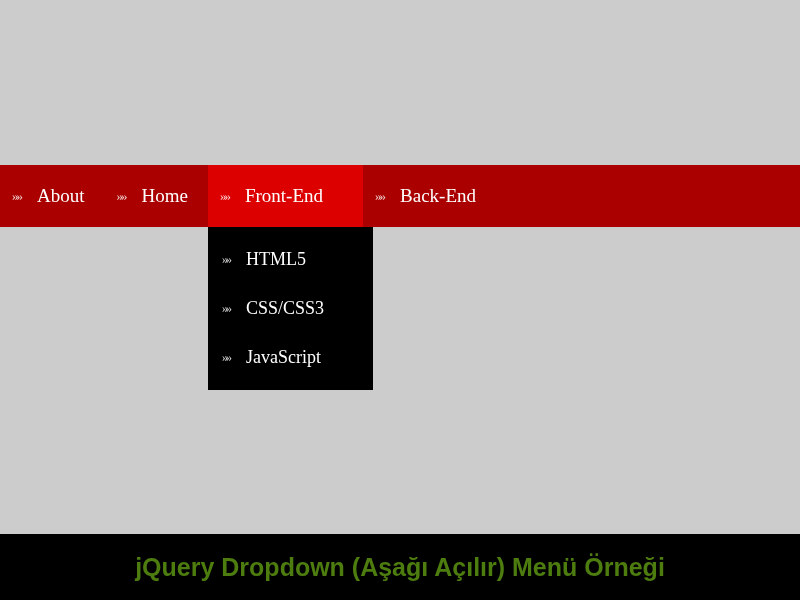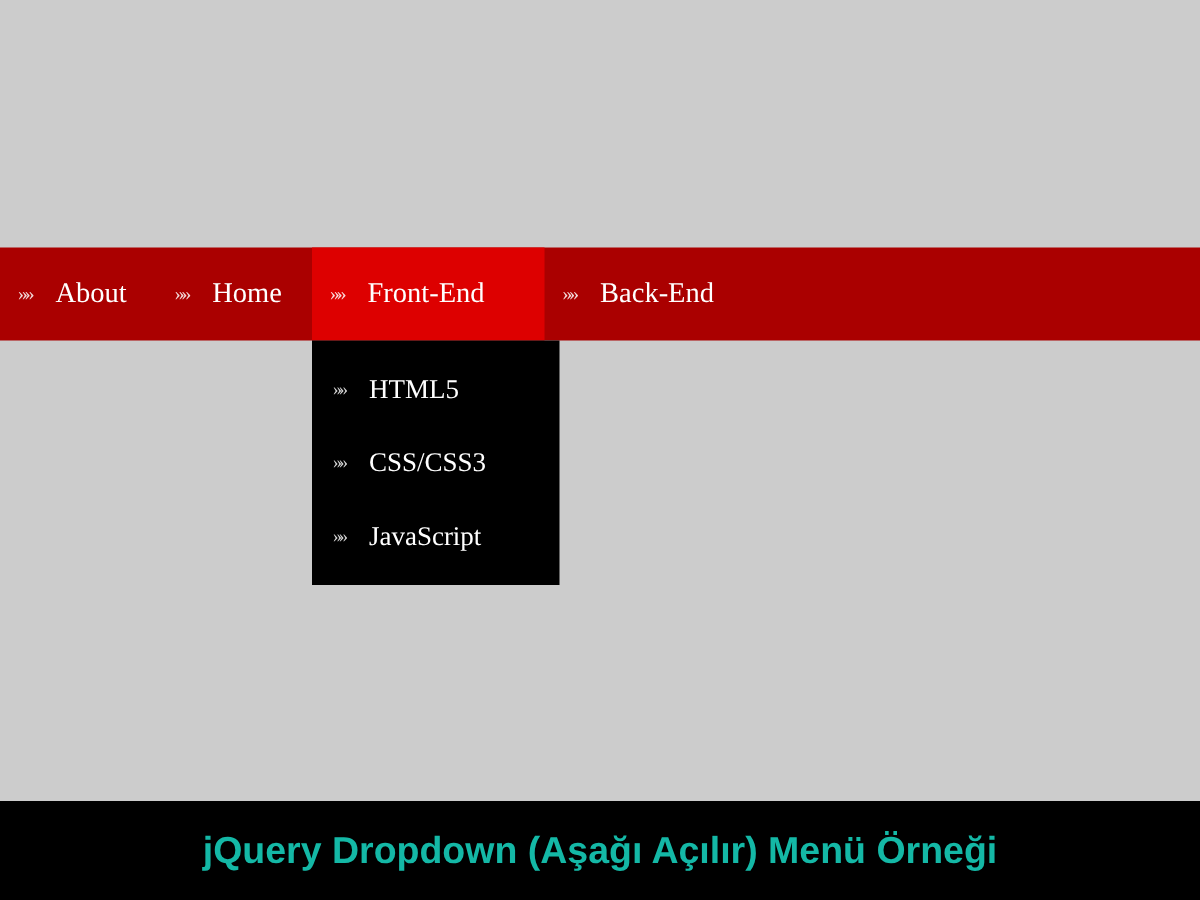--- a/index.html
+++ b/index.html
@@ -72,21 +72,21 @@
       bottom: 0;
       left: 0;
       width: 100%;
       background: #000000;
       height: 66px;
       display: flex;
       align-items: center;
       justify-content: center;
     }
     .footer-text {
-      color: #14b8a6;
+      color: #4d7c0f;
       font-family: Arial, Helvetica, sans-serif;
       font-size: 25px;
       font-weight: bold;
     }
   </style>
 </head>
 <body>
 
 <nav class="navbar">
   <div class="nav-item">

